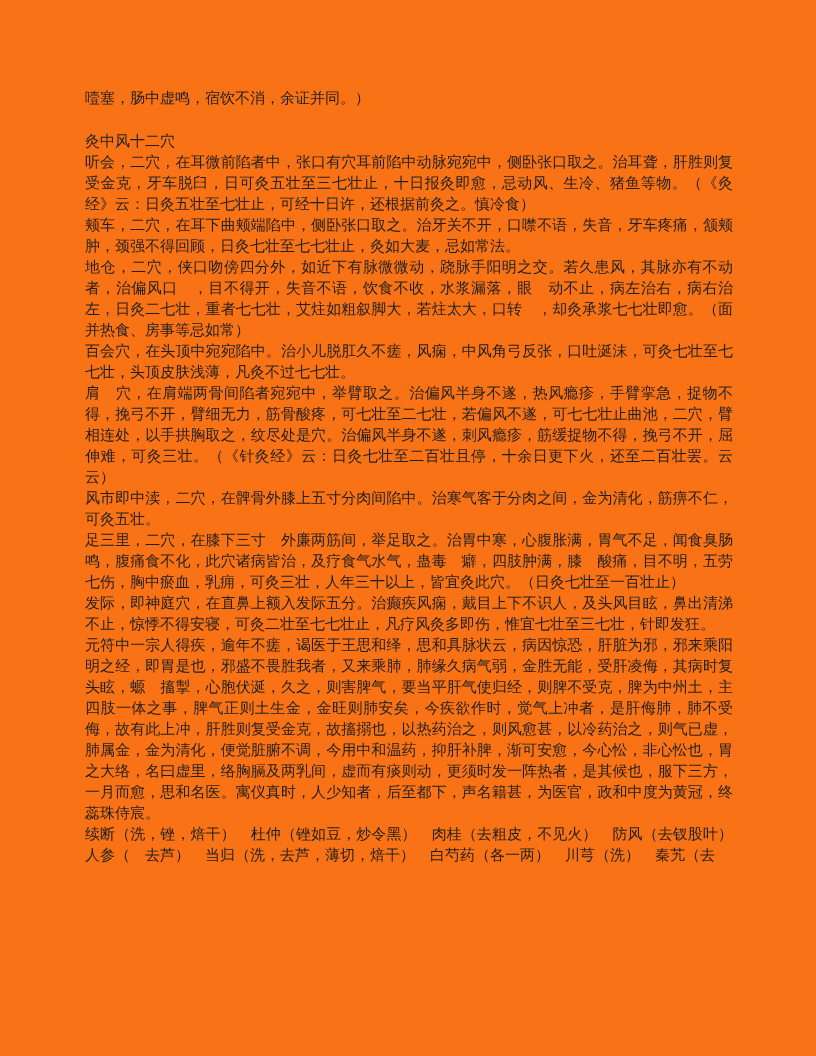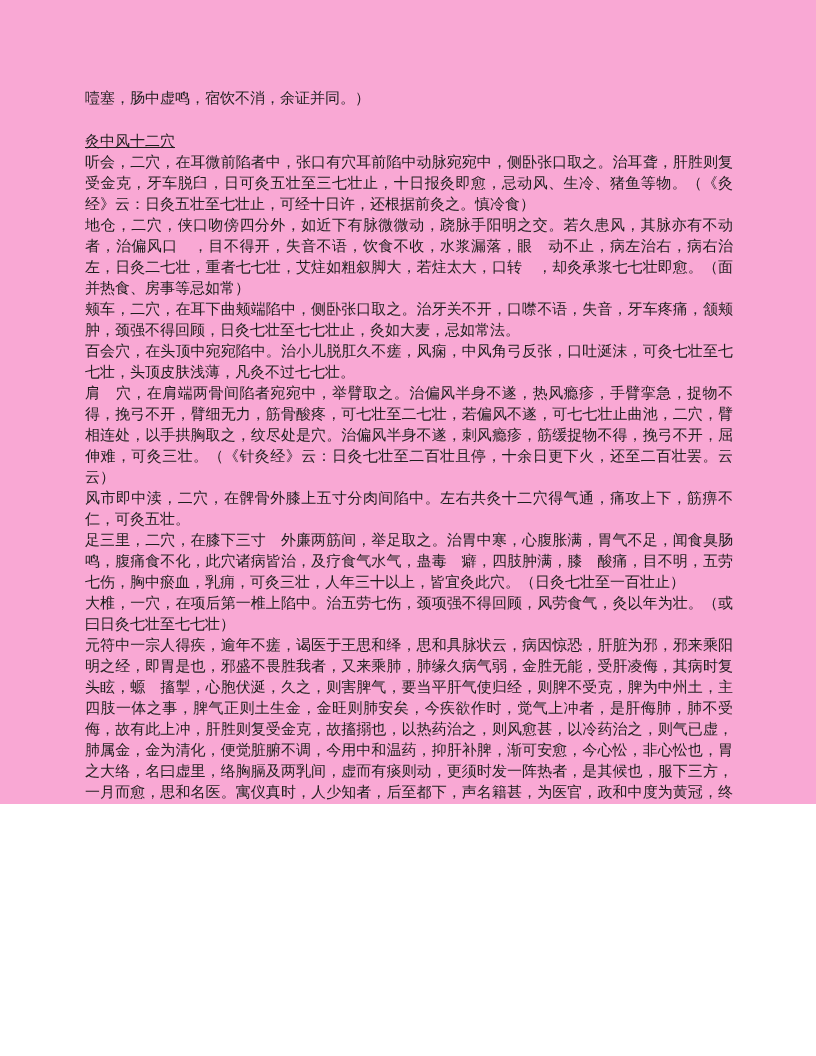--- a/index.html
+++ b/index.html
@@ -3,22 +3,22 @@
 <meta charset="utf-8">
 <style>
   html, body {
     margin: 0;
     padding: 0;
     background: #ffffff;
   }
   .page {
     position: relative;
     width: 816px;
-    height: 804px;
-    background: #f9a8d4;
+    height: 1056px;
+    background: #f97316;
     overflow: hidden;
     font-family: "DejaVu Sans", sans-serif;
   }
   .content {
     position: absolute;
     left: 85px;
     top: 88px;
     width: 648px;
     color: #1f1f1f;
     font-size: 15px;
@@ -26,35 +26,35 @@
     text-align: justify;
     text-justify: inter-ideograph;
     letter-spacing: 0;
   }
   .content p {
     margin: 0;
     padding: 0;
   }
   .gap-above {
     margin-top: 22px !important;
-    text-decoration: underline;
   }
 </style>
 </head>
 <body>
 
 <div class="page">
   <div class="content">
     <p>噎塞，肠中虚鸣，宿饮不消，余证并同。）</p>
 
     <p class="gap-above">灸中风十二穴</p>
     <p>听会，二穴，在耳微前陷者中，张口有穴耳前陷中动脉宛宛中，侧卧张口取之。治耳聋，肝胜则复受金克，牙车脱臼，日可灸五壮至三七壮止，十日报灸即愈，忌动风、生冷、猪鱼等物。（《灸经》云：日灸五壮至七壮止，可经十日许，还根据前灸之。慎冷食）</p>
+    <p>颊车，二穴，在耳下曲颊端陷中，侧卧张口取之。治牙关不开，口噤不语，失音，牙车疼痛，颔颊肿，颈强不得回顾，日灸七壮至七七壮止，灸如大麦，忌如常法。</p>
     <p>地仓，二穴，侠口吻傍四分外，如近下有脉微微动，跷脉手阳明之交。若久患风，其脉亦有不动者，治偏风口　，目不得开，失音不语，饮食不收，水浆漏落，眼　动不止，病左治右，病右治左，日灸二七壮，重者七七壮，艾炷如粗叙脚大，若炷太大，口转　，却灸承浆七七壮即愈。（面并热食、房事等忌如常）</p>
-    <p>颊车，二穴，在耳下曲颊端陷中，侧卧张口取之。治牙关不开，口噤不语，失音，牙车疼痛，颔颊肿，颈强不得回顾，日灸七壮至七七壮止，灸如大麦，忌如常法。</p>
     <p>百会穴，在头顶中宛宛陷中。治小儿脱肛久不瘥，风痫，中风角弓反张，口吐涎沫，可灸七壮至七七壮，头顶皮肤浅薄，凡灸不过七七壮。</p>
     <p>肩　穴，在肩端两骨间陷者宛宛中，举臂取之。治偏风半身不遂，热风瘾疹，手臂挛急，捉物不得，挽弓不开，臂细无力，筋骨酸疼，可七壮至二七壮，若偏风不遂，可七七壮止曲池，二穴，臂相连处，以手拱胸取之，纹尽处是穴。治偏风半身不遂，刺风瘾疹，筋缓捉物不得，挽弓不开，屈伸难，可灸三壮。（《针灸经》云：日灸七壮至二百壮且停，十余日更下火，还至二百壮罢。云云）</p>
-    <p>风市即中渎，二穴，在髀骨外膝上五寸分肉间陷中。左右共灸十二穴得气通，痛攻上下，筋痹不仁，可灸五壮。</p>
+    <p>风市即中渎，二穴，在髀骨外膝上五寸分肉间陷中。治寒气客于分肉之间，金为清化，筋痹不仁，可灸五壮。</p>
     <p>足三里，二穴，在膝下三寸　外廉两筋间，举足取之。治胃中寒，心腹胀满，胃气不足，闻食臭肠鸣，腹痛食不化，此穴诸病皆治，及疗食气水气，蛊毒　癖，四肢肿满，膝　酸痛，目不明，五劳七伤，胸中瘀血，乳痈，可灸三壮，人年三十以上，皆宜灸此穴。（日灸七壮至一百壮止）</p>
-    <p>大椎，一穴，在项后第一椎上陷中。治五劳七伤，颈项强不得回顾，风劳食气，灸以年为壮。（或曰日灸七壮至七七壮）</p>
+    <p>发际，即神庭穴，在直鼻上额入发际五分。治癫疾风痫，戴目上下不识人，及头风目眩，鼻出清涕不止，惊悸不得安寝，可灸二壮至七七壮止，凡疗风灸多即伤，惟宜七壮至三七壮，针即发狂。</p>
     <p>元符中一宗人得疾，逾年不瘥，谒医于王思和绎，思和具脉状云，病因惊恐，肝脏为邪，邪来乘阳明之经，即胃是也，邪盛不畏胜我者，又来乘肺，肺缘久病气弱，金胜无能，受肝凌侮，其病时复头眩，螈　搐掣，心胞伏涎，久之，则害脾气，要当平肝气使归经，则脾不受克，脾为中州土，主四肢一体之事，脾气正则土生金，金旺则肺安矣，今疾欲作时，觉气上冲者，是肝侮肺，肺不受侮，故有此上冲，肝胜则复受金克，故搐搦也，以热药治之，则风愈甚，以冷药治之，则气已虚，肺属金，金为清化，便觉脏腑不调，今用中和温药，抑肝补脾，渐可安愈，今心忪，非心忪也，胃之大络，名曰虚里，络胸膈及两乳间，虚而有痰则动，更须时发一阵热者，是其候也，服下三方，一月而愈，思和名医。寓仪真时，人少知者，后至都下，声名籍甚，为医官，政和中度为黄冠，终蕊珠侍宸。</p>
 
+    <p>续断（洗，锉，焙干）　杜仲（锉如豆，炒令黑）　肉桂（去粗皮，不见火）　防风（去钗股叶）　人参（　去芦）　当归（洗，去芦，薄切，焙干）　白芍药（各一两）　川芎（洗）　秦艽（去</p>
   </div>
 </div>
 
 </body></html>

